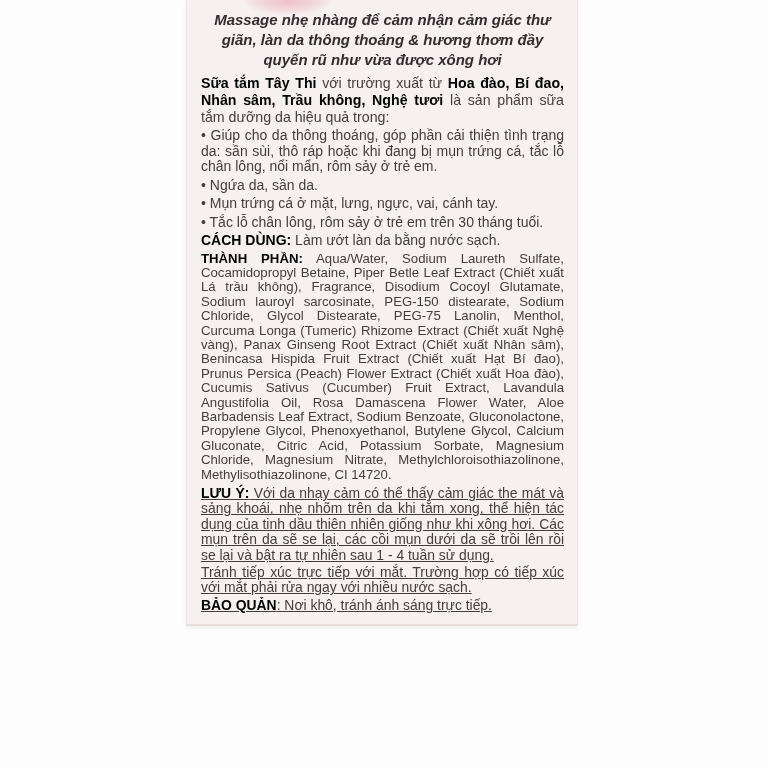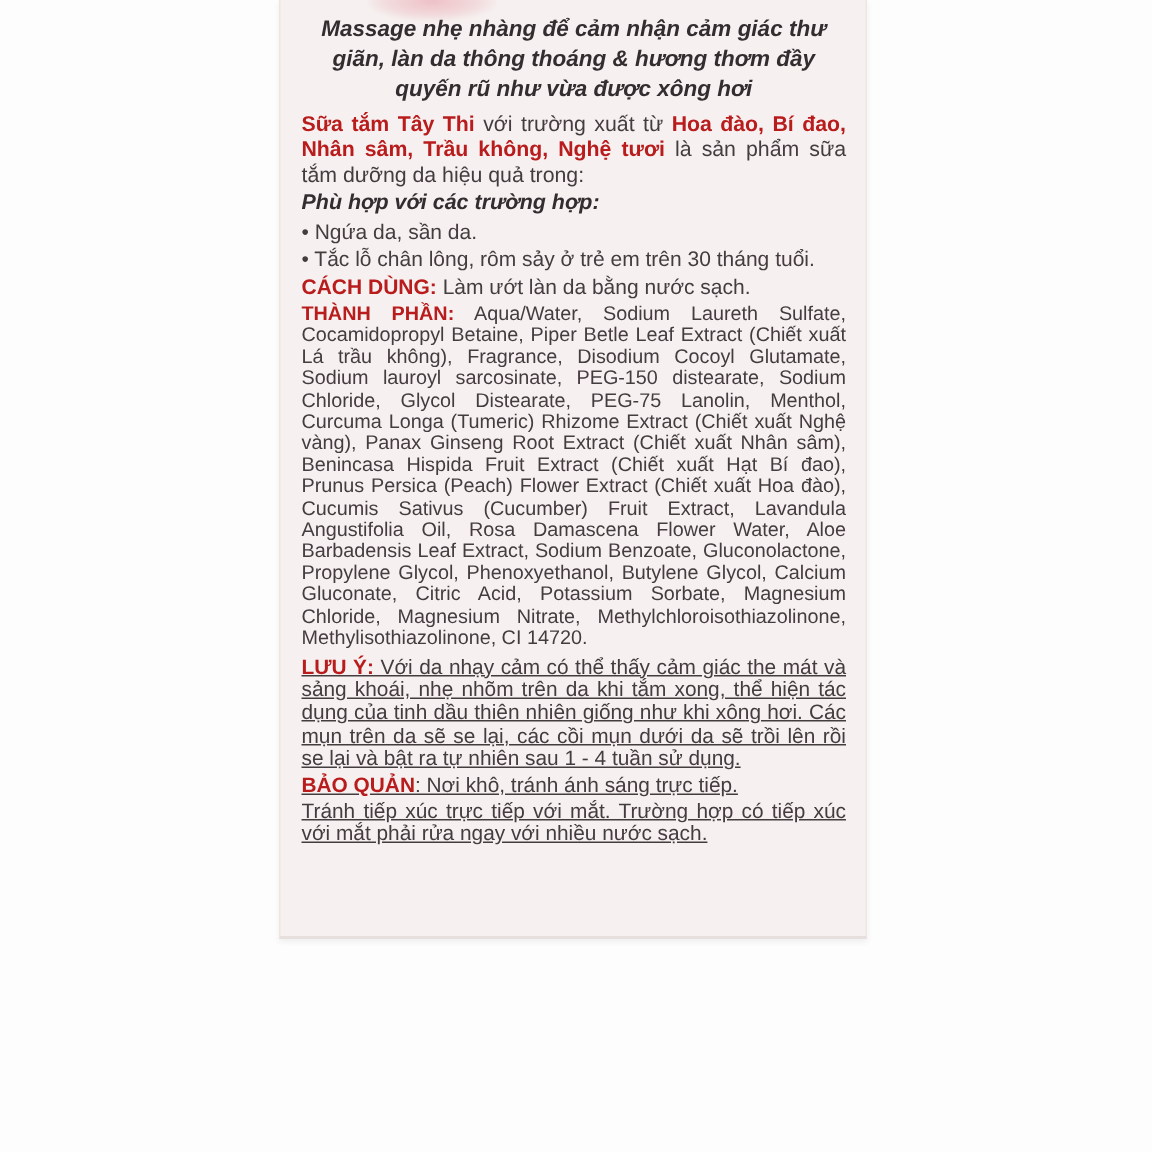--- a/index.html
+++ b/index.html
@@ -27,21 +27,21 @@
   }
   .pink-mark{
     position:absolute;
     top:-12px;left:58px;
     width:86px;height:26px;
     background:radial-gradient(ellipse at center,rgba(231,153,163,0.55) 0%,rgba(231,153,163,0.25) 50%,rgba(231,153,163,0) 75%);
     filter:blur(1px);
     pointer-events:none;
   }
   p{margin:0 0 3px 0;}
-  strong{font-weight:700;color:#b91c1c;}
+  strong{font-weight:700;color:#000000;}
   .intro{
     text-align:center;
     font-style:italic;
     font-weight:700;
     font-size:15px;
     line-height:20px;
     color:#332d30;
     margin:4px 2px 5px 2px;
   }
   .desc{
@@ -87,27 +87,28 @@
 <body>
 
 <div class="photo">
   <div class="label">
     <div class="pink-mark"></div>
 
     <p class="intro">Massage nhẹ nhàng để cảm nhận cảm giác thư giãn, làn da thông thoáng &amp; hương thơm đầy quyến rũ như vừa được xông hơi</p>
 
     <p class="desc"><strong>Sữa tắm Tây Thi</strong><span> với trường xuất từ </span><strong>Hoa đào, Bí đao, Nhân sâm, Trầu không, Nghệ tươi</strong><span> là sản phẩm sữa tắm dưỡng da hiệu quả trong:</span></p>
 
+    <p class="b just">• Giúp cho da thông thoáng, góp phần cải thiện tình trạng da: sần sùi, thô ráp hoặc khi đang bị mụn trứng cá, tắc lỗ chân lông, nổi mẩn, rôm sảy ở trẻ em.</p>
 
-    <p class="subhead">Phù hợp với các trường hợp:</p>
     <p class="b">• Ngứa da, sần da.</p>
+    <p class="b">• Mụn trứng cá ở mặt, lưng, ngực, vai, cánh tay.</p>
     <p class="b">• Tắc lỗ chân lông, rôm sảy ở trẻ em trên 30 tháng tuổi.</p>
 
     <p class="body-p"><strong>CÁCH DÙNG:</strong><span> Làm ướt làn da bằng nước sạch.</span></p>
 
     <p class="ing"><strong>THÀNH PHẦN:</strong><span> Aqua/Water, Sodium Laureth Sulfate, Cocamidopropyl Betaine, Piper Betle Leaf Extract (Chiết xuất Lá trầu không), Fragrance, Disodium Cocoyl Glutamate, Sodium lauroyl sarcosinate, PEG-150 distearate, Sodium Chloride, Glycol Distearate, PEG-75 Lanolin, Menthol, Curcuma Longa (Tumeric) Rhizome Extract (Chiết xuất Nghệ vàng), Panax Ginseng Root Extract (Chiết xuất Nhân sâm), Benincasa Hispida Fruit Extract (Chiết xuất Hạt Bí đao), Prunus Persica (Peach) Flower Extract (Chiết xuất Hoa đào), Cucumis Sativus (Cucumber) Fruit Extract, Lavandula Angustifolia Oil, Rosa Damascena Flower Water, Aloe Barbadensis Leaf Extract, Sodium Benzoate, Gluconolactone, Propylene Glycol, Phenoxyethanol, Butylene Glycol, Calcium Gluconate, Citric Acid, Potassium Sorbate, Magnesium Chloride, Magnesium Nitrate, Methylchloroisothiazolinone, Methylisothiazolinone, CI 14720.</span></p>
 
     <p class="note-p just"><strong>LƯU Ý:</strong><span> Với da nhạy cảm có thể thấy cảm giác the mát và sảng khoái, nhẹ nhõm trên da khi tắm xong, thể hiện tác dụng của tinh dầu thiên nhiên giống như khi xông hơi. Các mụn trên da sẽ se lại, các cồi mụn dưới da sẽ trồi lên rồi se lại và bật ra tự nhiên sau 1 - 4 tuần sử dụng.</span></p>
+    <p class="note-p just">Tránh tiếp xúc trực tiếp với mắt. Trường hợp có tiếp xúc với mắt phải rửa ngay với nhiều nước sạch.</p>
+
     <p class="note-p"><strong>BẢO QUẢN</strong><span>: Nơi khô, tránh ánh sáng trực tiếp.</span></p>
-
-    <p class="note-p just">Tránh tiếp xúc trực tiếp với mắt. Trường hợp có tiếp xúc với mắt phải rửa ngay với nhiều nước sạch.</p>
   </div>
 </div>
 
 </body></html>

